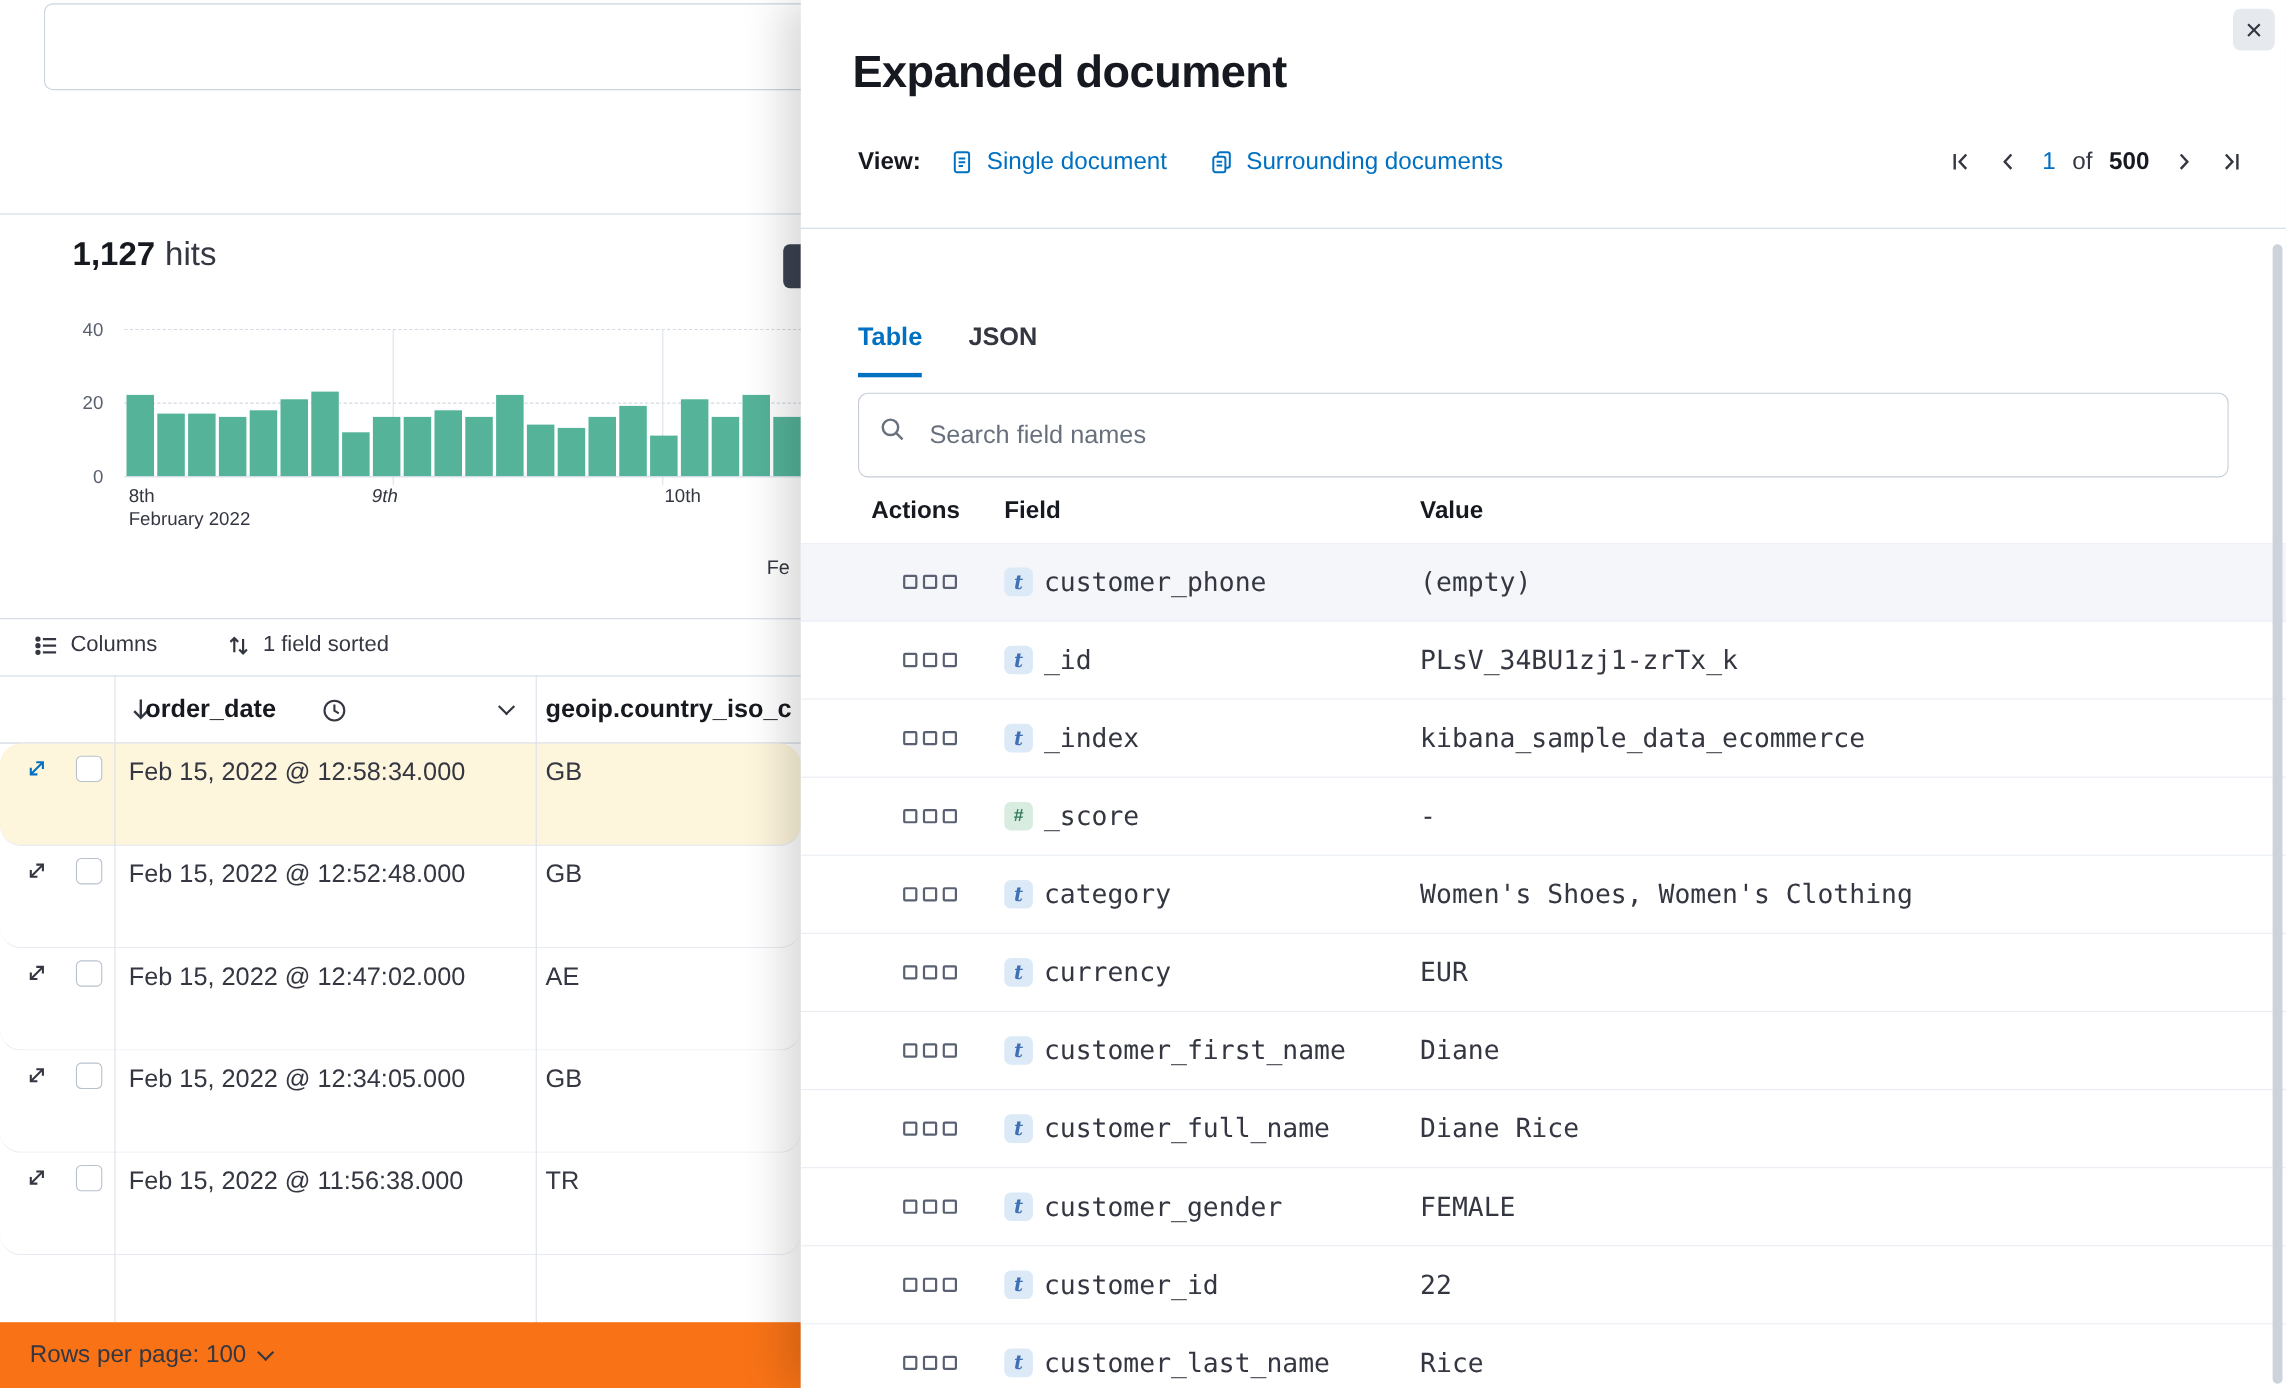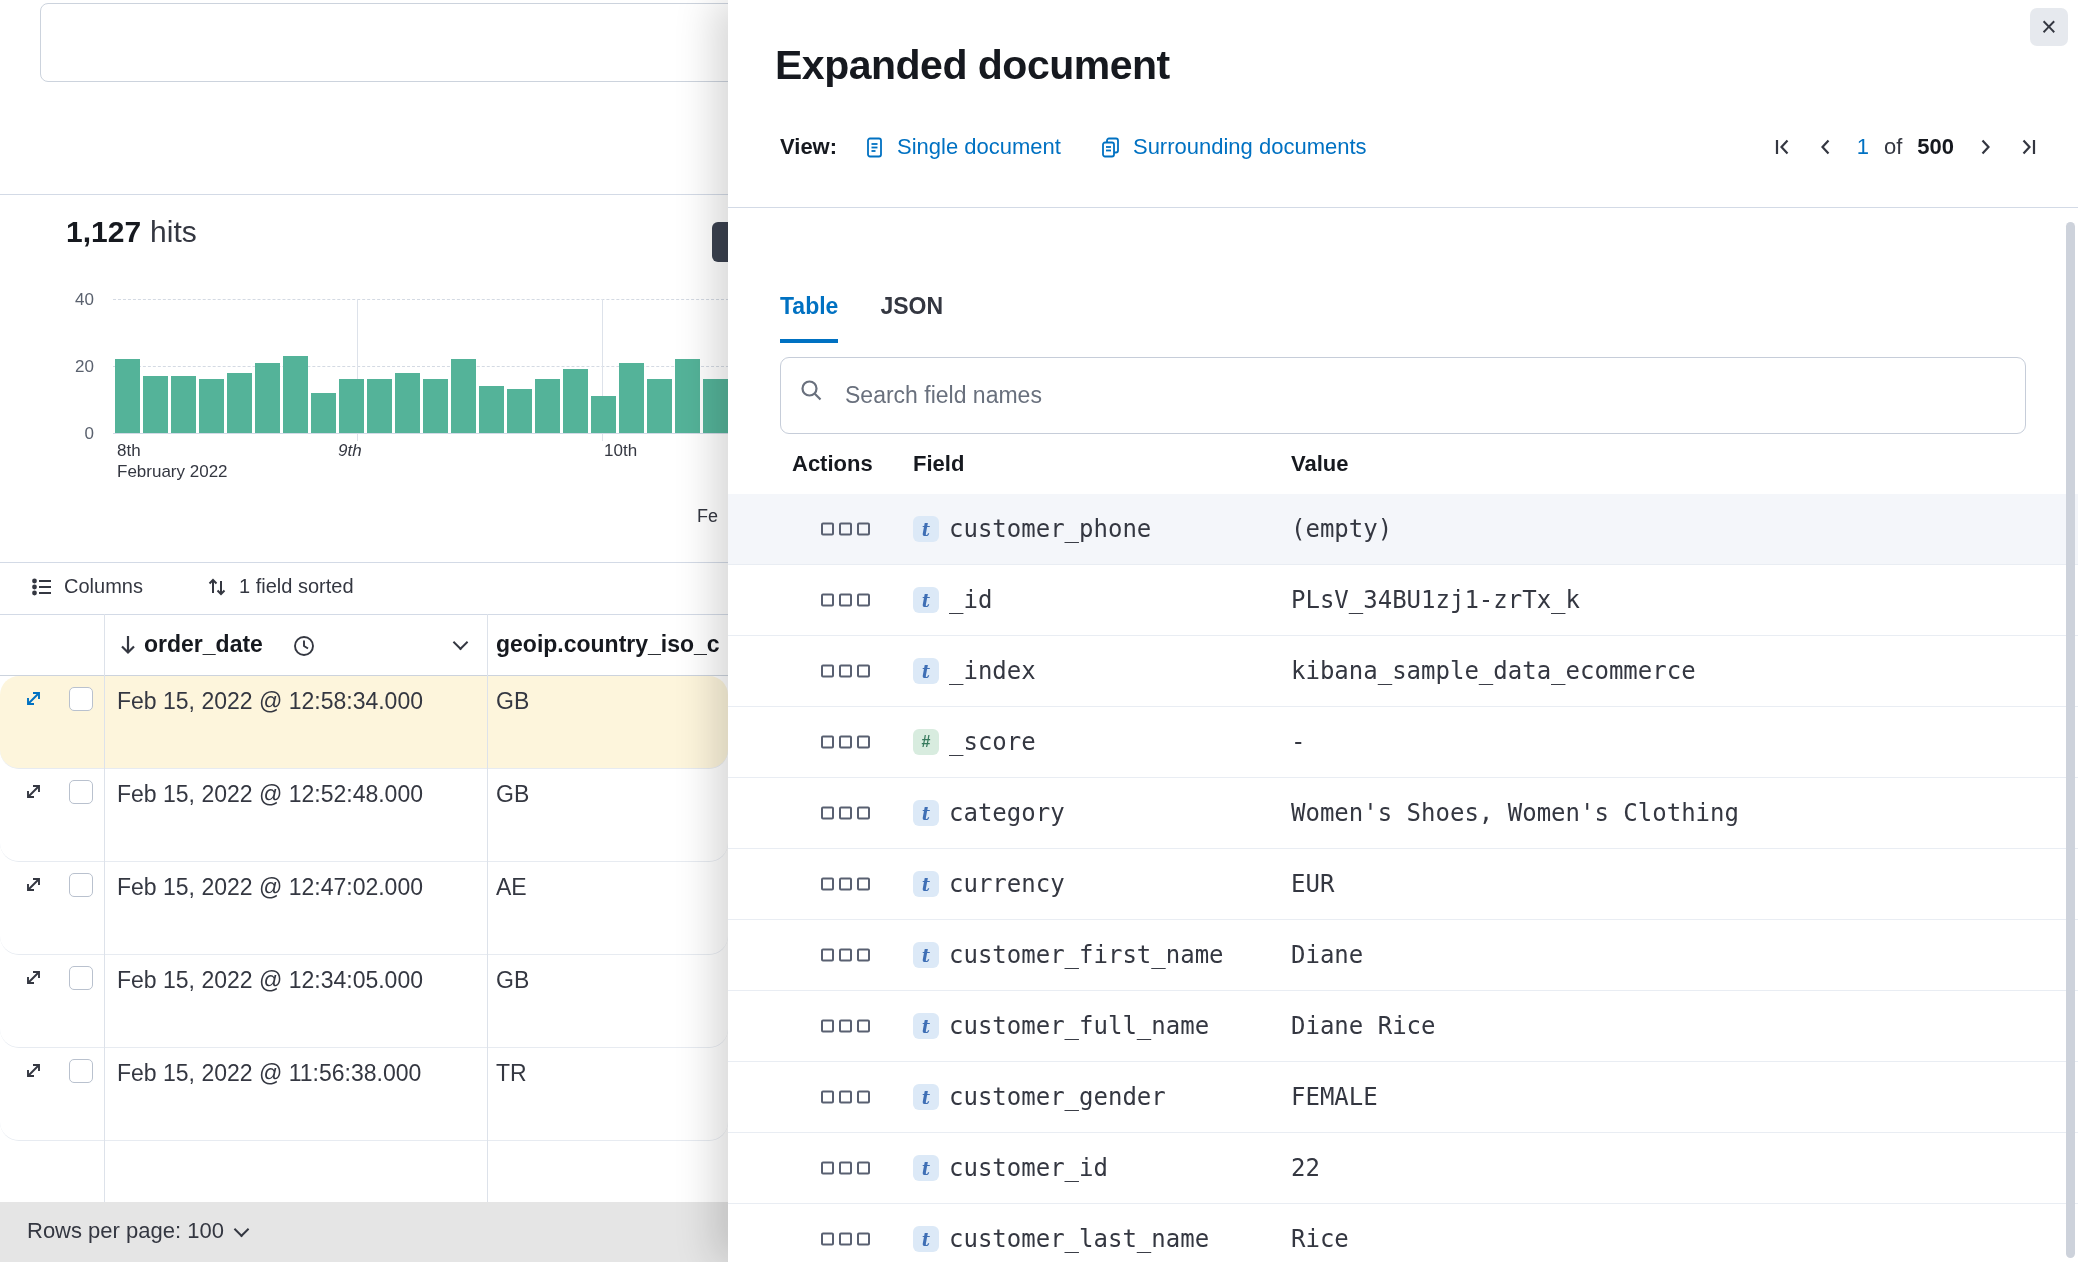--- a/index.html
+++ b/index.html
@@ -34,21 +34,21 @@
   .grid-body { left:0; top:676px; width:728px; }
   .grow { position:relative; height:93px; box-sizing:border-box; border-bottom:1px solid #e7ebf1;border-radius:19px; }
   .grow.selected { background:#fdf5dc; }
   .grow .expand { position:absolute; left:23px; top:12px; }
   .grow .cb { position:absolute; left:69px; top:11px; width:22px; height:22px; border:1px solid #b9c1ce; border-radius:5px; background:#fff; }
   .grow .cell { position:absolute; top:12px; font-size:23px; color:#343741; }
   .grow .date { left:117px; }
   .grow .country { left:496px; }
   .vline { width:0; border-left:1px solid #dde2ea; top:614px; height:588px; }
 
-  .rpp-bar { left:0; top:1202px; width:728px; height:60px; background:#e5e5e5; }
+  .rpp-bar { left:0; top:1202px; width:728px; height:60px; background:#f97316; }
   .rpp-btn { position:absolute; left:27px; top:16px; display:flex; align-items:center; gap:12px; font-size:22px; color:#343741; cursor:pointer; }
 
   
   .flyout { left:728px; top:0; width:1350px; height:1262px; background:#fff; box-shadow:-14px 0 38px rgba(0,0,0,0.16); z-index:10; }
   .close-btn { position:absolute; top:8px; right:10px; width:38px; height:38px; background:#e6e9ee; border-radius:7px; display:flex; align-items:center; justify-content:center; font-size:27px; color:#343741; cursor:pointer; }
   .fly-title { position:absolute; left:47px; top:42px; font-size:41px; font-weight:700; color:#16191f; letter-spacing:-0.5px; }
   .viewrow { position:absolute; left:52px; top:128px; height:38px; display:flex; align-items:center; font-size:22px; }
   .viewrow .vlabel { font-weight:700; color:#16191f; margin-right:26px; }
   .viewlink { display:flex; align-items:center; gap:11px; color:#0071c2; cursor:pointer; }
   .viewlink + .viewlink { margin-left:38px; }
@@ -159,21 +159,21 @@
   <span>1 field sorted</span>
 </div>
 
 <div class="abs ghead">
   <svg class="abs" style="left:117px; top:18px;" width="22" height="24" viewBox="0 0 22 24">
       <g stroke="#343741" stroke-width="2.2" fill="none">
         <line x1="11" y1="3" x2="11" y2="19"></line>
         <polyline points="5,13.5 11,19.5 17,13.5"></polyline>
       </g>
     </svg>
-  <span class="hlabel" style="left:144px;">order_date</span>
+  <span class="hlabel" style="left:132px;">order_date</span>
   <svg class="abs" style="left:292px; top:19px;" width="24" height="24" viewBox="0 0 24 24">
       <g stroke="#343741" stroke-width="1.9" fill="none">
         <circle cx="12" cy="12" r="9"></circle>
         <polyline points="12,6.5 12,12 16,14.5"></polyline>
       </g>
     </svg>
   <span class="chev abs" style="left:455px; top:22px;"></span>
   <span class="hlabel" style="left:496px;">geoip.country_iso_c</span>
 </div>
 

